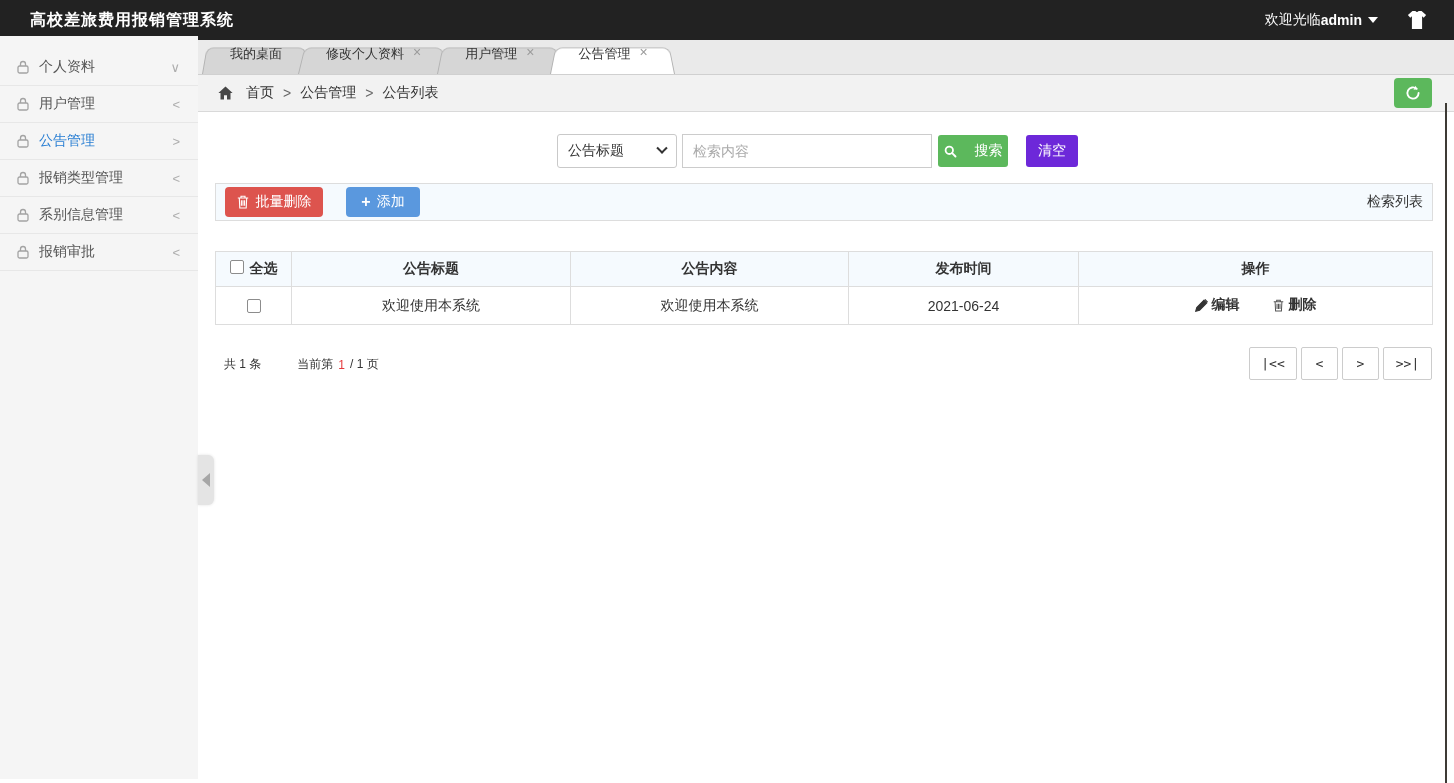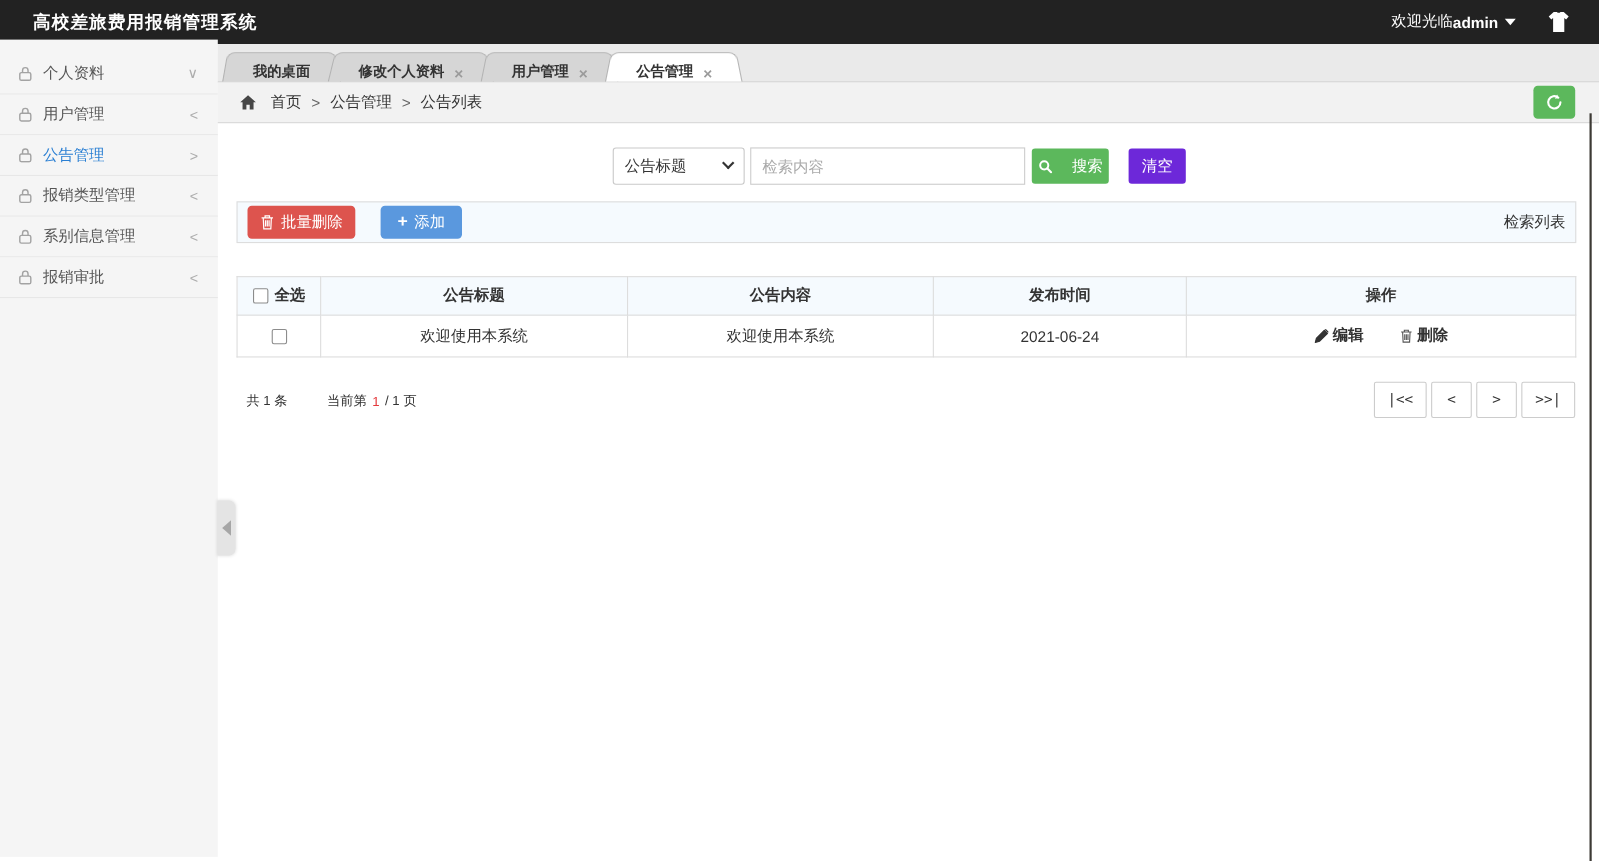--- a/index.html
+++ b/index.html
@@ -21,21 +21,21 @@
   .side-item { height:37px; display:flex; align-items:center; padding:0 18px 0 16px; border-bottom:1px solid #e7e7e7; font-size:14px; color:#555; cursor:pointer; background:#f5f5f5; }
   .side-item .s-icon { margin-right:9px; display:inline-flex; }
   .side-item .s-label { flex:1; }
   .side-item .s-arrow { color:#adadad; font-size:13px; }
   .side-item.active .s-label { color:#2a7fd3; }
   .collapse-handle { position:absolute; left:198px; top:455px; width:16px; height:50px; background:#e4e4e4; border-radius:0 6px 6px 0; display:flex; align-items:center; justify-content:center; cursor:pointer; box-shadow:0 0 3px rgba(0,0,0,.12); }
   .collapse-tri { width:0; height:0; border-right:8px solid #a6a6a6; border-top:7px solid transparent; border-bottom:7px solid transparent; }
 
   
   .tabbar { position:absolute; left:198px; top:40px; width:1256px; height:35px; background:#eaeaea; border-bottom:1px solid #d0d0d0; display:flex; align-items:flex-end; padding-left:4px; }
-  .tab { position:relative; height:29px; margin-right:-12px; padding:0 28px; display:flex; align-items:flex-end; gap:9px; font-size:13px; color:#333; cursor:pointer;font-weight:bold; }
+  .tab { position:relative; height:29px; margin-right:-12px; padding:0 28px; display:flex; align-items:flex-start; gap:9px; font-size:13px; color:#333; cursor:pointer; }
   .tab::before { content:""; position:absolute; inset:0; background:#d6d6d6; border:1px solid #b3b3b3; border-bottom:none; border-radius:8px 8px 0 0; transform:perspective(14px) rotateX(2.6deg); transform-origin:bottom; }
   .tab > span { position:relative; }
   .tab.active { z-index:2; }
   .tab.active::before { background:#ffffff; }
   .tab-close { color:#9b9b9b; font-size:14px; line-height:1; }
 
   
   .crumbbar { position:absolute; left:198px; top:75px; width:1256px; height:37px; background:#f2f2f2; border-bottom:1px solid #d9d9d9; display:flex; align-items:center; padding-left:20px; font-size:14px; color:#333; }
   .crumb-home-icon { display:inline-flex; margin-right:7px; }
   .crumb-item { margin:0 6px; cursor:pointer; }
@@ -60,21 +60,21 @@
   .btn-add { margin-left:23px; width:74px; height:30px; background:#5a98de; border-radius:4px; gap:6px; }
   .plus-glyph { font-size:16px; font-weight:bold; line-height:1; }
   .list-title { margin-left:auto; font-size:14px; color:#333; }
 
   
   table.grid { position:absolute; left:215px; top:251px; width:1218px; border-collapse:collapse; font-size:14px; color:#333; background:#fff; table-layout:fixed; }
   table.grid th { height:35px; background:#f5fafe; border:1px solid #ddd; font-weight:bold; text-align:center; }
   table.grid td { height:38px; border:1px solid #ddd; text-align:center; }
   .col-check { width:76px; } .col-title { width:279px; } .col-content { width:278px; } .col-date { width:230px; }
   .cb { width:14px; height:14px; border:1.5px solid #8c8c8c; border-radius:2px; background:#fff; display:inline-block; vertical-align:-2px; cursor:pointer; }
-  .selall { display:inline-flex; align-items:center; gap:6px; }
+  .selall { display:inline-flex; align-items:flex-start; gap:6px; }
   .op-link { display:inline-flex; align-items:center; gap:4px; color:#333; cursor:pointer;font-weight:bold; }
   .op-gap { display:inline-block; width:26px; }
 
   
   .pageinfo { position:absolute; left:224px; top:356px; font-size:12px; color:#333; display:flex; align-items:center; }
   .pi-total { margin-right:36px; }
   .pi-cur { color:#e4393c; margin:0 5px; }
   .pager { position:absolute; right:22px; top:347px; display:flex; gap:4px; }
   .pager button { height:33px; border:1px solid #ccc; background:#fff; font-size:13px; color:#333; border-radius:2px; cursor:pointer; font-family:"DejaVu Sans Mono",monospace; }
   .pg-first { width:48px; } .pg-prev { width:37px; } .pg-next { width:37px; } .pg-last { width:49px; }

